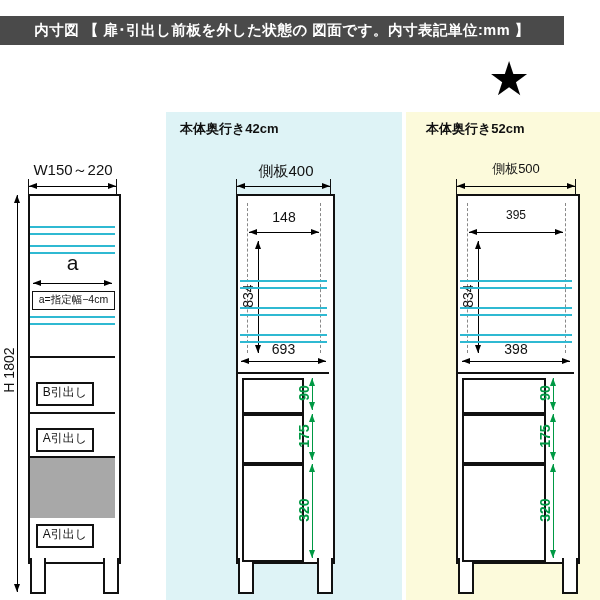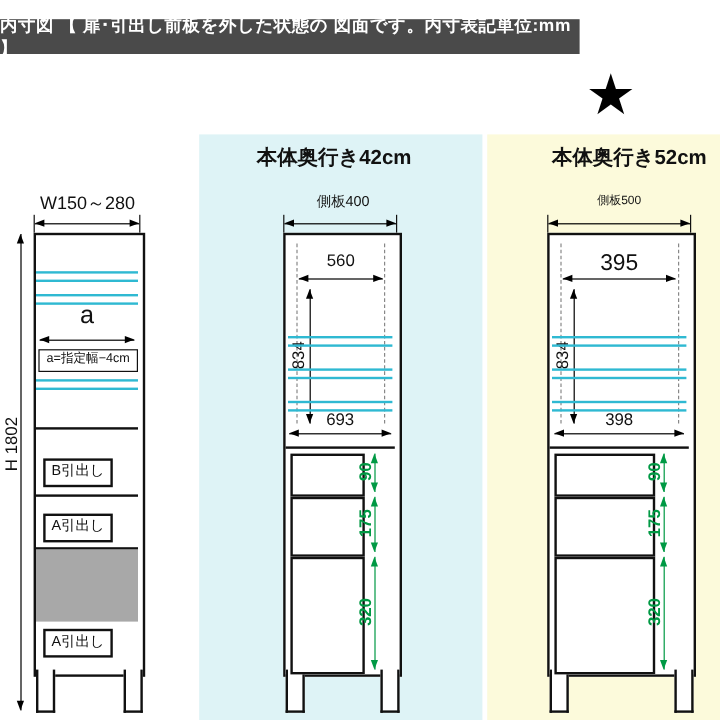--- a/index.html
+++ b/index.html
@@ -4,31 +4,31 @@
 <style>
   html,body{margin:0;padding:0;}
   body{
     position:relative;width:600px;height:600px;background:#fff;overflow:hidden;
     font-family:"Liberation Sans","DejaVu Sans",sans-serif;color:#111;
   }
   .t{position:absolute;text-align:center;line-height:1.15;white-space:nowrap;}
   .rot{transform:rotate(-90deg);transform-origin:center center;}
 
   .titlebar{
-    position:absolute;left:0;top:16px;width:483px;height:29px;
+    position:absolute;left:0;top:16px;width:564px;height:29px;
     background:var(--header-bg,#4a4a4a);color:#fff;
     display:flex;align-items:center;justify-content:center;
     font-size:14.5px;font-weight:bold;letter-spacing:.5px;
   }
   .star{position:absolute;left:488px;top:55px;font-size:47px;line-height:1;color:#000;}
 
   .panel{position:absolute;top:112px;height:488px;}
   .panel.cyan{background:var(--depth42-bg,#def3f6);}
   .panel.yellow{background:var(--depth52-bg,#fcfadb);}
-  .panel-title{position:absolute;font-size:17px;font-weight:bold;margin-left:34px;}
+  .panel-title{position:absolute;font-size:13px;font-weight:bold;}
 
   .cab{position:absolute;border:2px solid #111;background:#fff;}
   .foot{position:absolute;width:12px;height:34px;border:2px solid #111;border-top:none;background:#fff;}
   .hline{position:absolute;height:0;border-top:2px solid #111;}
   .shelf{position:absolute;height:5px;
     border-top:2px solid var(--shelf-line,#2fb9d2);
     border-bottom:2px solid var(--shelf-line,#2fb9d2);}
   .dash-v{position:absolute;width:0;border-left:1px dashed #888;}
   .tick-v{position:absolute;width:0;border-left:1px solid #111;}
   .box-label{position:absolute;border:2px solid #111;background:#fff;
@@ -62,21 +62,21 @@
 <div class="titlebar">
   <span>内寸図 【 扉･引出し前板を外した状態の 図面です。内寸表記単位:mm 】</span>
 </div>
 <div class="star">★</div>
 
 <div class="panel cyan" style="left:166px;width:236px;"></div>
 <div class="panel yellow" style="left:406px;width:194px;"></div>
 <div class="panel-title" style="left:180px;top:120px;">本体奥行き42cm</div>
 <div class="panel-title" style="left:426px;top:120px;">本体奥行き52cm</div>
 
-<div class="t" style="left:22px;top:161px;width:102px;font-size:15px;">W150～280</div>
+<div class="t" style="left:22px;top:161px;width:102px;font-size:15px;">W150～220</div>
 <div class="arr-h" style="left:29px;top:186px;width:87px;"></div>
 <div class="tick-v" style="left:28px;top:179px;height:15px;"></div>
 <div class="tick-v" style="left:116px;top:179px;height:15px;"></div>
 
 <div class="arr-v" style="left:17px;top:195px;height:397px;"></div>
 <div class="t rot" style="left:-20px;top:362px;width:58px;font-size:14px;">H 1802</div>
 
 <div class="cab" style="left:28px;top:194px;width:89px;height:366px;"></div>
 <div class="foot" style="left:30px;top:558px;"></div>
 <div class="foot" style="left:103px;top:558px;"></div>
@@ -89,32 +89,32 @@
 <div class="shelf" style="left:30px;top:316px;width:85px;"></div>
 
 <div class="hline" style="left:30px;top:356px;width:85px;"></div>
 <div class="box-label" style="left:36px;top:382px;width:54px;height:20px;">B引出し</div>
 <div class="hline" style="left:30px;top:412px;width:85px;"></div>
 <div class="box-label" style="left:36px;top:428px;width:54px;height:20px;">A引出し</div>
 <div class="hline" style="left:30px;top:456px;width:85px;"></div>
 <div class="void" style="left:30px;top:458px;width:85px;height:60px;"></div>
 <div class="box-label" style="left:36px;top:524px;width:54px;height:20px;">A引出し</div>
 
-<div class="t" style="left:240px;top:162px;width:92px;font-size:12px;">側板400</div>
+<div class="t" style="left:240px;top:162px;width:92px;font-size:15px;">側板400</div>
 <div class="arr-h" style="left:237px;top:186px;width:93px;"></div>
 <div class="tick-v" style="left:236px;top:179px;height:15px;"></div>
 <div class="tick-v" style="left:330px;top:179px;height:15px;"></div>
 
 <div class="cab" style="left:236px;top:194px;width:95px;height:366px;"></div>
 <div class="foot" style="left:238px;top:558px;"></div>
 <div class="foot" style="left:317px;top:558px;"></div>
 
 <div class="dash-v" style="left:247px;top:203px;height:150px;"></div>
 <div class="dash-v" style="left:320px;top:203px;height:150px;"></div>
-<div class="t" style="left:245px;top:209px;width:78px;font-size:14px;">560</div>
+<div class="t" style="left:245px;top:209px;width:78px;font-size:14px;">148</div>
 <div class="arr-h" style="left:249px;top:232px;width:70px;"></div>
 
 <div class="arr-v" style="left:258px;top:241px;height:112px;"></div>
 <div class="t rot" style="left:227px;top:288px;width:42px;font-size:14px;">834</div>
 
 <div class="shelf" style="left:240px;top:280px;width:87px;"></div>
 <div class="shelf" style="left:240px;top:307px;width:87px;"></div>
 <div class="shelf" style="left:240px;top:334px;width:87px;"></div>
 
 <div class="t" style="left:237px;top:341px;width:93px;font-size:14px;">693</div>
@@ -125,32 +125,32 @@
 <div class="drawer" style="left:242px;top:414px;width:58px;height:46px;"></div>
 <div class="drawer" style="left:242px;top:464px;width:58px;height:94px;"></div>
 
 <div class="arr-v green" style="left:312px;top:378px;height:32px;"></div>
 <div class="arr-v green" style="left:312px;top:414px;height:46px;"></div>
 <div class="arr-v green" style="left:312px;top:464px;height:94px;"></div>
 <div class="t rot gtxt" style="left:289px;top:385px;width:30px;font-size:14px;">90</div>
 <div class="t rot gtxt" style="left:289px;top:428px;width:30px;font-size:14px;">175</div>
 <div class="t rot gtxt" style="left:289px;top:502px;width:30px;font-size:14px;">320</div>
 
-<div class="t" style="left:462px;top:162px;width:108px;font-size:10px;">側板500</div>
+<div class="t" style="left:462px;top:162px;width:108px;font-size:13px;">側板500</div>
 <div class="arr-h" style="left:457px;top:186px;width:118px;"></div>
 <div class="tick-v" style="left:456px;top:179px;height:15px;"></div>
 <div class="tick-v" style="left:575px;top:179px;height:15px;"></div>
 
 <div class="cab" style="left:456px;top:194px;width:120px;height:366px;"></div>
 <div class="foot" style="left:458px;top:558px;"></div>
 <div class="foot" style="left:562px;top:558px;"></div>
 
 <div class="dash-v" style="left:467px;top:203px;height:150px;"></div>
 <div class="dash-v" style="left:565px;top:203px;height:150px;"></div>
-<div class="t" style="left:464px;top:209px;width:104px;font-size:19px;">395</div>
+<div class="t" style="left:464px;top:209px;width:104px;font-size:12px;">395</div>
 <div class="arr-h" style="left:469px;top:232px;width:94px;"></div>
 
 <div class="arr-v" style="left:478px;top:241px;height:112px;"></div>
 <div class="t rot" style="left:447px;top:288px;width:42px;font-size:14px;">834</div>
 
 <div class="shelf" style="left:460px;top:280px;width:112px;"></div>
 <div class="shelf" style="left:460px;top:307px;width:112px;"></div>
 <div class="shelf" style="left:460px;top:334px;width:112px;"></div>
 
 <div class="t" style="left:458px;top:341px;width:116px;font-size:14px;">398</div>

